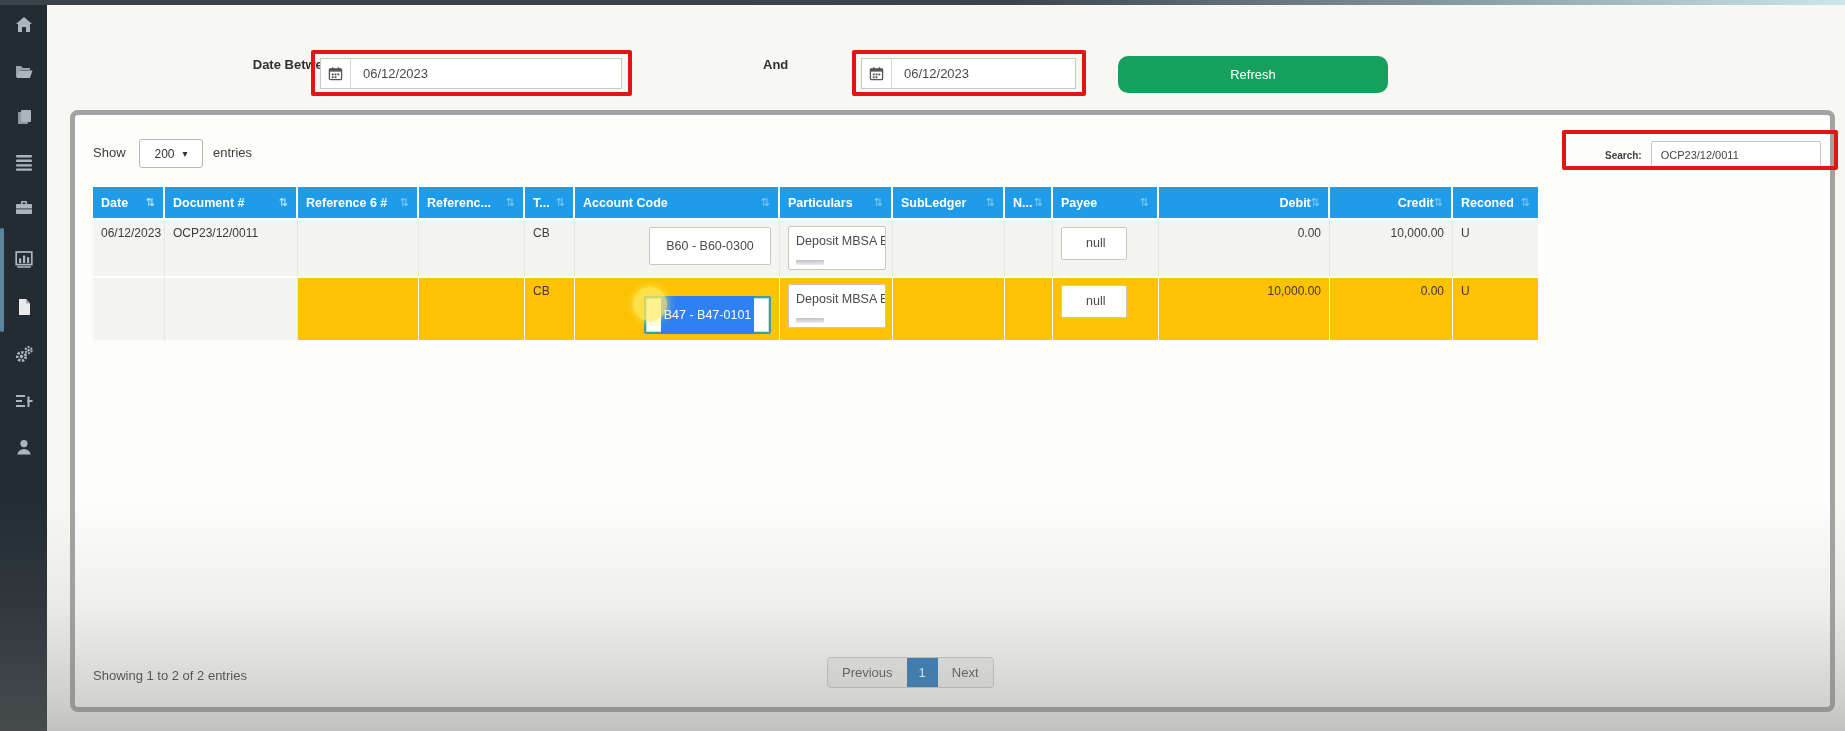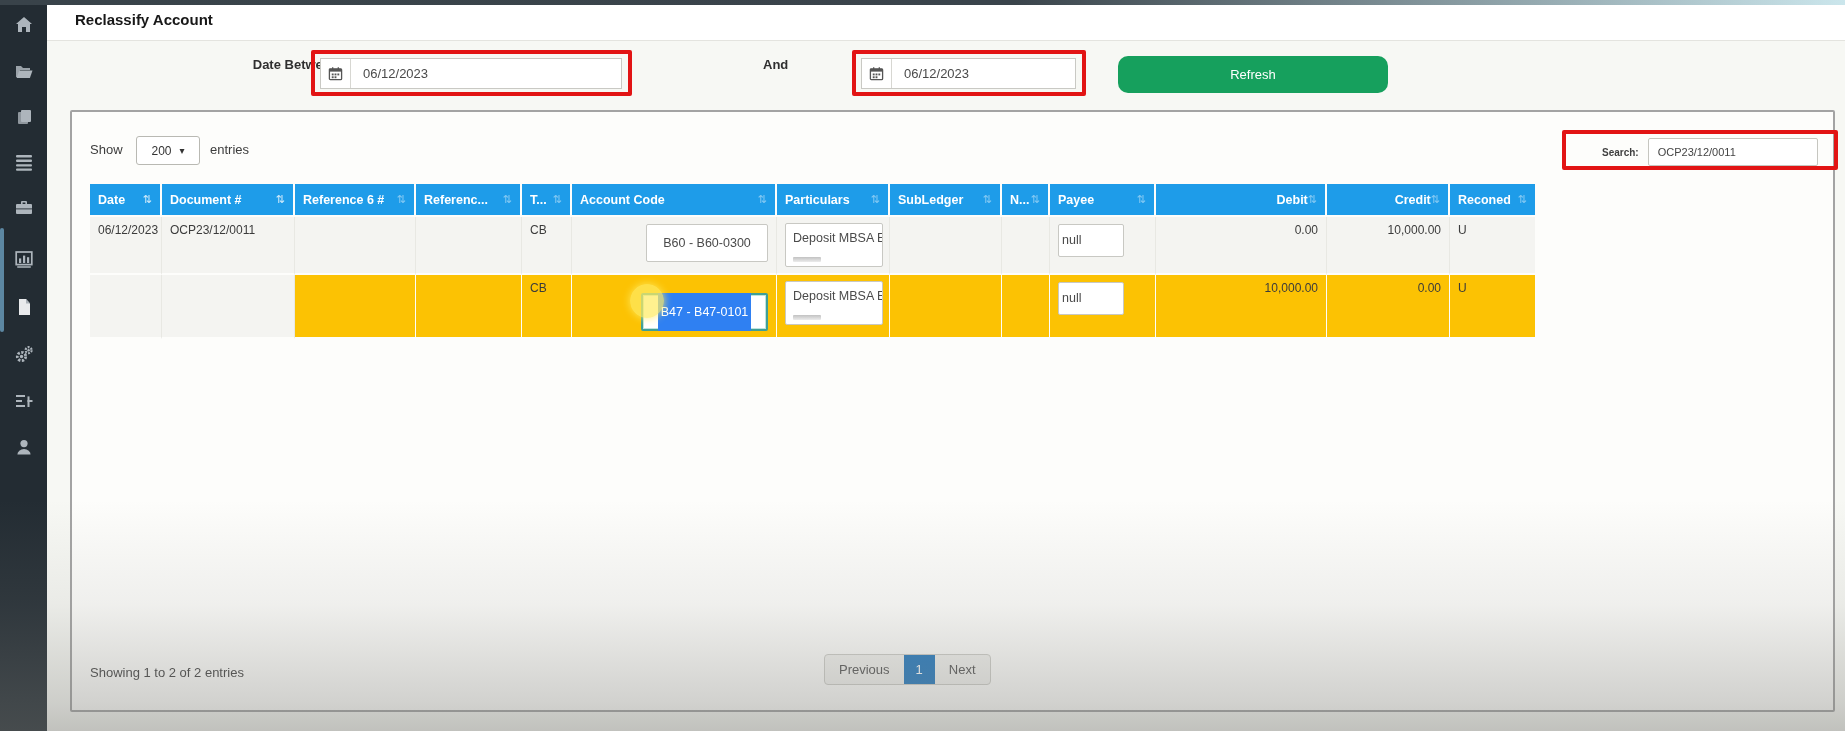--- a/index.html
+++ b/index.html
@@ -34,21 +34,21 @@
   .date-group { position:absolute; height:31px; background:#fff; border:1px solid #c9c9c4; display:flex; align-items:stretch; z-index:3; }
   #date-group-from { left:320px; top:58px; width:302px; }
   #date-group-to   { left:861px; top:58px; width:215px; }
   .cal-cell { width:30px; display:flex; align-items:center; justify-content:center; border-right:1px solid #d7d7d2; }
   .date-value { padding-left:12px; font-size:13px; color:#4a4a4a; line-height:29px; }
 
   .refresh-btn { position:absolute; left:1118px; top:56px; width:270px; height:37px; background:#16a05d; border:none; border-radius:10px;
     color:#fff; font-size:13px; display:flex; align-items:center; justify-content:center; cursor:pointer; z-index:3; font-family:inherit; }
 
   
-  .card { position:absolute; left:70px; top:110px; width:1765px; height:602px; background:#fdfdfb; border:2px solid #a3a3a3; border-radius:2px; z-index:2; }
+  .card { position:absolute; left:70px; top:110px; width:1765px; height:602px; background:#fdfdfb; border:5px solid #a3a3a3; border-radius:8px; z-index:2; }
 
   .show-label { position:absolute; left:18px; top:30px; font-size:13px; color:#3c3c3c; }
   .entries-label { position:absolute; left:138px; top:30px; font-size:13px; color:#3c3c3c; }
   .length-select { position:absolute; left:64px; top:24px; width:64px; height:29px; background:#fff; border:1px solid #b9b9b3; border-radius:3px;
     font-size:12px; color:#333; display:flex; align-items:center; justify-content:center; gap:8px; cursor:pointer; }
   .length-select .chev { font-size:10px; color:#333; }
 
   .search-wrap { position:absolute; left:1500px; top:24px; width:330px; height:32px; display:flex; align-items:center; }
   .search-label { font-size:10px; font-weight:600; color:#3f3f3f; margin-left:30px; }
   .search-input { margin-left:9px; width:170px; height:28px; background:#fff; border:1px solid #c6c6c0; border-radius:2px;
@@ -76,21 +76,21 @@
     border:2px solid #3f9f96; box-shadow:inset 0 0 0 1px #bfe3df; margin-top:12px; }
   .selection { background:#2f80f2; color:#fff; padding:1px 3px; white-space:nowrap; }
   .click-glow { position:absolute; left:58px; top:9px; width:34px; height:34px; border-radius:50%;
     background:rgba(255,236,100,0.72); box-shadow:0 0 9px rgba(255,236,100,0.9); z-index:3; pointer-events:none; }
 
   .mock-textarea { background:#fff; border:1px solid #c8c8c3; border-radius:2px; width:98px; height:44px;
     padding:5px 7px; font-size:12.5px; color:#4a4a4a; line-height:19px; overflow:hidden; cursor:text; }
   .mock-textarea .line1 { white-space:nowrap; }
   .smudge { width:28px; height:5px; margin-top:9px; background:linear-gradient(#8f8f8f,#dcdcdc); opacity:.55; border-radius:1px; }
 
-  .payee-input { width:66px; height:33px; line-height:31px; padding-left:3px; margin-top:1px; }
+  .payee-input { width:66px; height:33px; line-height:31px; padding-left:24px; margin-top:1px; }
 
   
   .table-info { position:absolute; left:18px; top:553px; font-size:13px; color:#474747; }
   .paginate { position:absolute; left:752px; top:542px; display:flex; border:1px solid #cfcfca; border-radius:4px;
     overflow:hidden; background:#f2f2ef; height:31px; align-items:stretch; }
   .paginate .pg { display:flex; align-items:center; font-size:13px; color:#5a5a5a; padding:0 14px; cursor:pointer; }
   .paginate .pg.current { background:#2a7cbf; color:#fff; padding:0 12px; }
 
   
   .vignette { position:absolute; left:0; top:500px; width:1845px; height:231px; z-index:50; pointer-events:none;
@@ -196,23 +196,20 @@
     <div class="side-item" style="top:436px">
       <span>
           <svg viewBox="0 0 20 20">
             <circle cx="10" cy="6.6" r="3.6" fill="#adb5bc"></circle>
             <path fill="#adb5bc" d="M3.4 17.6 a6.6 5.6 0 0 1 13.2 0 Z"></path>
           </svg>
         </span>
     </div>
   </div>
 
-  <div class="headerbar">
-    <div class="page-title">Reclassify Account</div>
-  </div>
 
   <div class="lbl" id="lbl-date-between">Date Between</div>
 
   <div class="date-group" id="date-group-from">
     <span class="cal-cell">
       <svg width="15" height="15" viewBox="0 0 16 16">
           <rect x="1.5" y="3" width="13" height="11.5" rx="1" fill="none" stroke="#555" stroke-width="1.4"></rect>
           <rect x="1.5" y="3" width="13" height="3" fill="#555"></rect>
           <line x1="5" y1="1.2" x2="5" y2="4" stroke="#555" stroke-width="1.4"></line>
           <line x1="11" y1="1.2" x2="11" y2="4" stroke="#555" stroke-width="1.4"></line>

